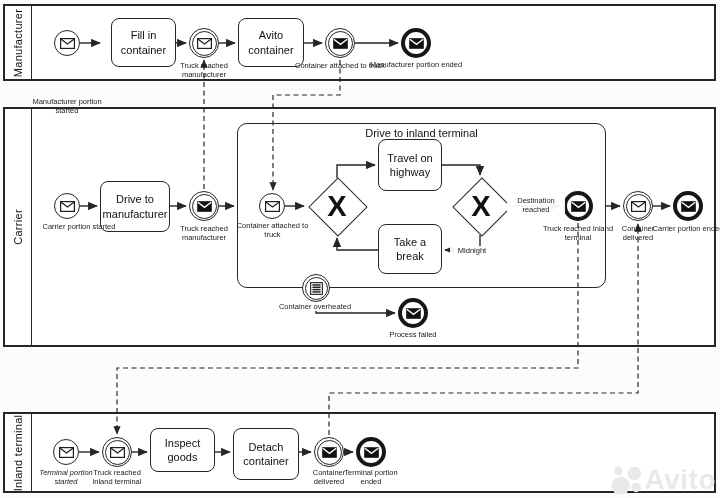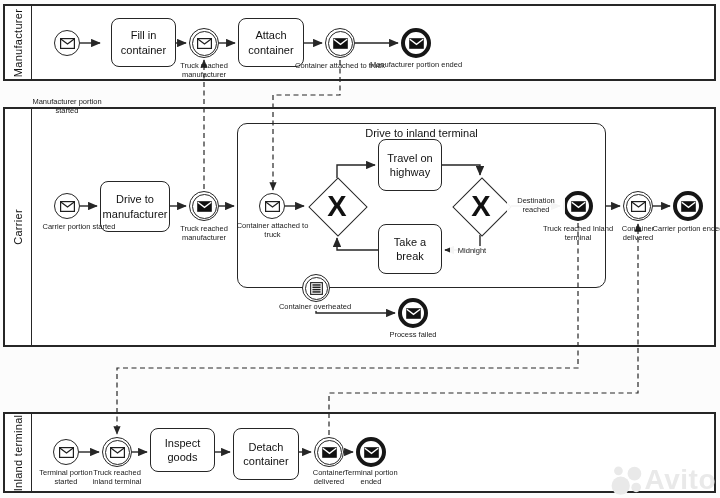--- a/index.html
+++ b/index.html
@@ -123,21 +123,21 @@
     <g stroke="#262626" stroke-width="1.2" fill="none" stroke-dasharray="5 3.5">
 
       <line x1="204" y1="189" x2="204" y2="60" marker-end="url(#arr)"></line>
       <polyline points="340,60 340,95 273,95 273,190" marker-end="url(#arr)"></polyline>
       <polyline points="578,223 578,368 117,368 117,434" marker-end="url(#arr)"></polyline>
       <polyline points="329,435 329,393 638,393 638,224" marker-end="url(#arr)"></polyline>
     </g>
   </svg>
 
   <div class="task" style="left:103px;top:18px;width:65px;height:49px;margin-left:8px;">Fill in container</div>
-  <div class="task" style="left:238px;top:18px;width:66px;height:49px;">Attach container</div>
+  <div class="task" style="left:238px;top:18px;width:66px;height:49px;">Avito container</div>
   <div class="task" style="left:100px;top:181px;width:70px;height:51px;">Drive to manufacturer</div>
   <div class="task" style="left:378px;top:224px;width:64px;height:50px;">Take a break</div>
   <div class="task" style="left:378px;top:139px;width:64px;height:52px;">Travel on highway</div>
   <div class="task" style="left:150px;top:428px;width:65px;height:44px;">Inspect goods</div>
   <div class="task" style="left:233px;top:428px;width:66px;height:52px;">Detach container</div>
 
   <div class="gw" style="left:308px;top:178px;">
     <div class="diamond"></div>
     <span class="gwx">X</span>
   </div>
@@ -252,21 +252,21 @@
   <div class="elabel" style="left:164px;top:224px;width:80px;">Truck reached manufacturer</div>
   <div class="elabel" style="left:230px;top:221px;width:85px;">Container attached to truck</div>
   <div class="elabel bgw" style="left:507px;top:196px;width:58px;">Destination reached</div>
   <div class="elabel bgw" style="left:450px;top:246px;width:44px;">Midnight</div>
   <div class="elabel" style="left:536px;top:224px;width:84px;">Truck reached Inland terminal</div>
   <div class="elabel" style="left:608px;top:224px;width:60px;">Container delivered</div>
   <div class="elabel" style="left:652px;top:224px;width:72px;">Carrier portion ended</div>
   <div class="elabel bgw" style="left:260px;top:302px;width:110px;">Container overheated</div>
   <div class="elabel" style="left:373px;top:330px;width:80px;">Process failed</div>
 
-  <div class="elabel" style="left:36px;top:468px;width:60px;">Terminal portion started</div>
+  <div class="elabel" style="left:36px;top:468px;width:60px;font-style:italic;">Terminal portion started</div>
   <div class="elabel" style="left:83px;top:468px;width:68px;">Truck reached inland terminal</div>
   <div class="elabel" style="left:300px;top:468px;width:58px;">Container delivered</div>
   <div class="elabel" style="left:333px;top:468px;width:76px;">Terminal portion ended</div>
 
   <div class="watermark">
     <svg width="32" height="32" viewBox="0 0 28 28">
       <g fill="#e9e9e9">
         <circle cx="8.5" cy="19" r="8"></circle>
         <circle cx="20.5" cy="8.5" r="6"></circle>
         <circle cx="6.5" cy="6" r="3.8"></circle>

